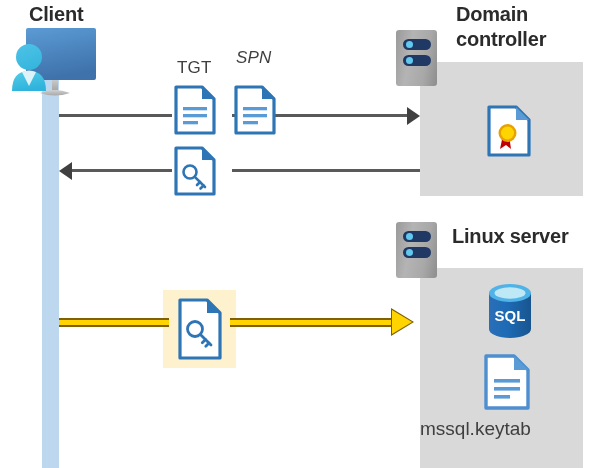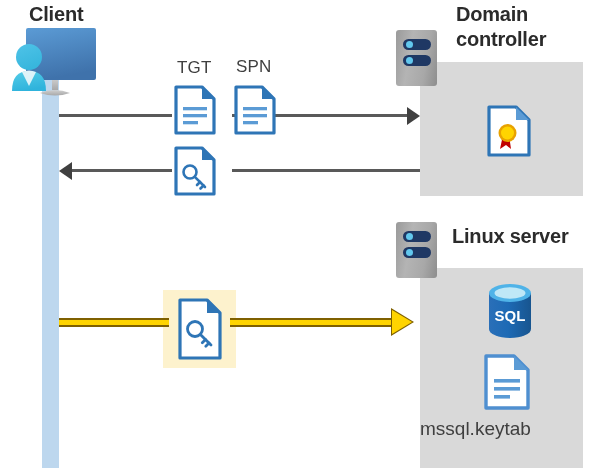--- a/index.html
+++ b/index.html
@@ -100,21 +100,21 @@
     border-top:14px solid transparent;
     border-bottom:14px solid transparent;
     border-left:23px solid #7f6000;
   }
 
   
   .small-label{
     font-size:17px;color:#3f3f3f;letter-spacing:0.2px;text-align:center;
   }
   #tgt-label{left:177px;top:58px;}
-  #spn-label{left:236px;top:57px;}
+  #spn-label{left:236px;top:48px;font-style:italic;}
 
   #keytab-label{
     left:420px;top:418px;width:163px;text-align:left;
     font-size:19px;color:#3f3f3f;
   }
 
   
   .icon{position:absolute;}
 </style>
 </head>

